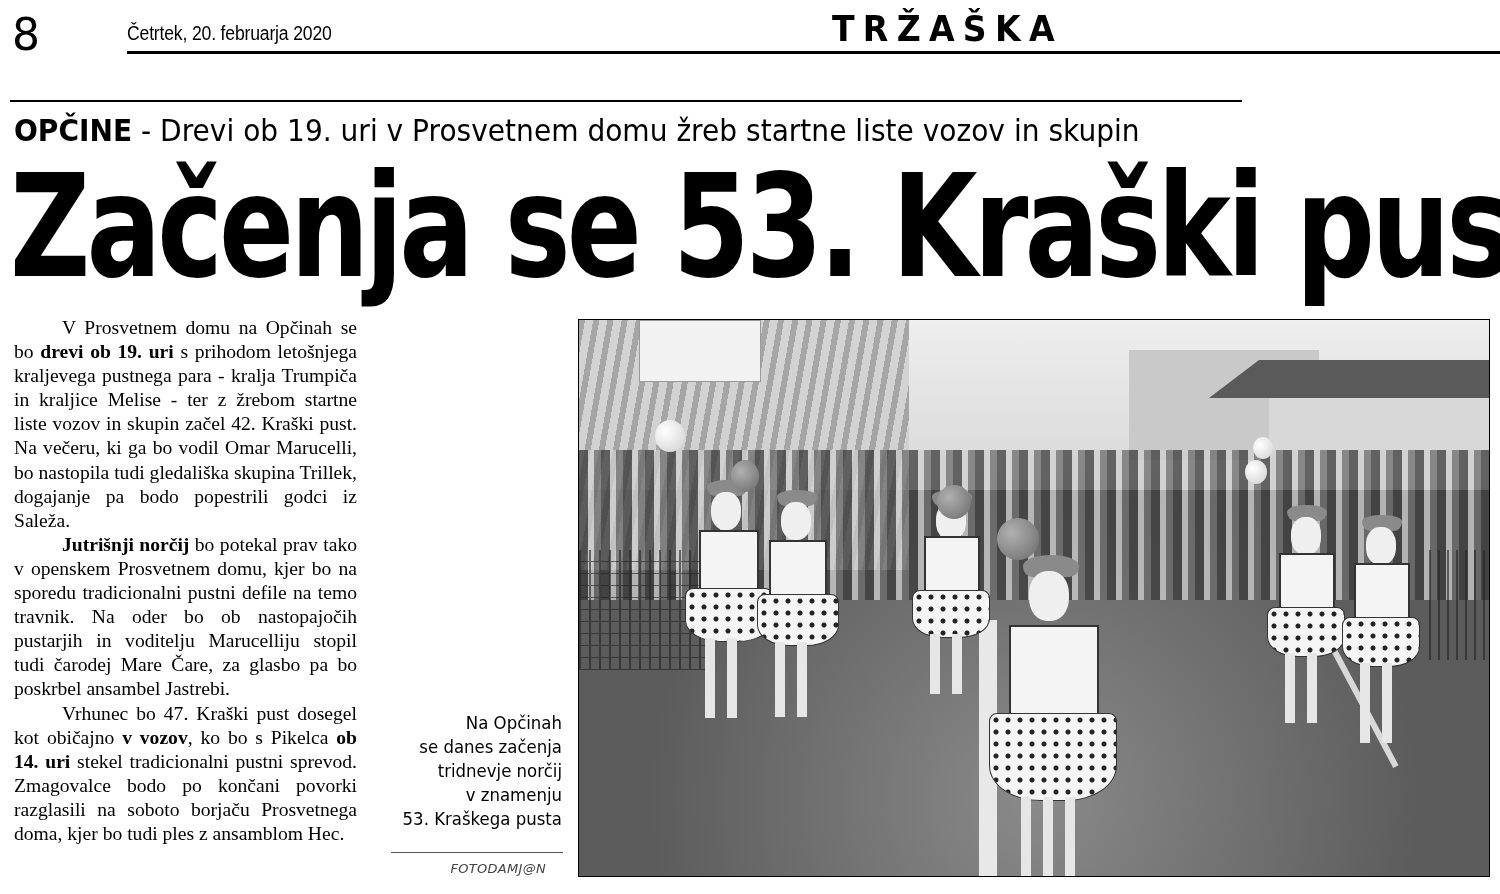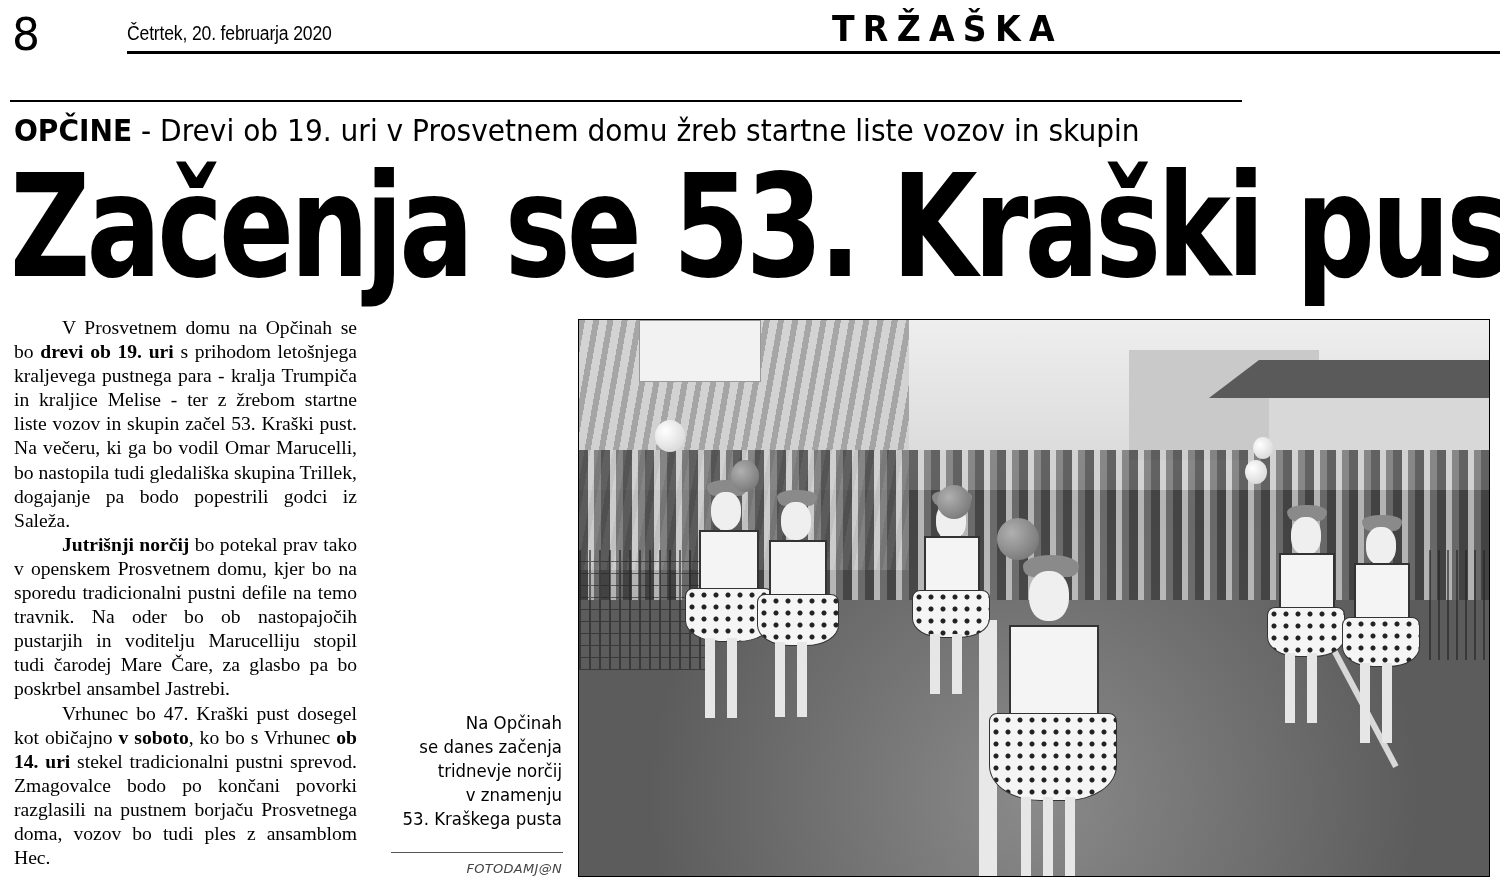--- a/index.html
+++ b/index.html
@@ -47,21 +47,21 @@
   .caption {
     position: absolute; left: 380px; top: 711px; width: 182px; text-align: right;
     font-size: 18px; line-height: 24px; font-family: "DejaVu Sans", sans-serif;
     transform: scaleX(0.92); transform-origin: right top;
   }
   .caption .caption-line { display: block; white-space: nowrap; }
   .caption-rule {
     position: absolute; left: 391px; top: 852px; width: 172px; height: 1px; background: #555;
   }
   .photo-credit {
-    position: absolute; left: 390px; top: 860px; width: 172px; text-align: right;
+    position: absolute; left: 374px; top: 860px; width: 172px; text-align: right;
     font-size: 13px; line-height: 18px; font-style: italic; color: #444;
     font-family: "DejaVu Sans", sans-serif; letter-spacing: 0.3px;
   }
   .photo {
     position: absolute; left: 578px; top: 319px; width: 910px; height: 556px;
     border: 1px solid #000; overflow: hidden; background: #b9b9b9;
   }
   .photo .sky { position:absolute; left:0; top:0; width:100%; height:170px;
     background: linear-gradient(#eeeeee, #d7d7d7); }
   .photo .road { position:absolute; left:0; top:170px; width:100%; height:386px;
@@ -102,23 +102,23 @@
 <div class="dateline">Četrtek, 20. februarja 2020</div>
 <div class="section-name">TRŽAŠKA</div>
 <div class="header-rule"></div>
 
 <div class="kicker-rule"></div>
 <div class="kicker"><span class="kicker-label">OPČINE</span><span> - Drevi ob 19. uri v Prosvetnem domu žreb startne liste vozov in skupin</span></div>
 
 <h1 class="headline" style="margin:0;">Začenja se 53. Kraški pust</h1>
 
 <div class="body-column" id="article-body">
-    <p><span>V Prosvetnem domu na Opčinah se bo </span><b>drevi ob 19. uri</b><span> s prihodom letoš­njega kraljevega pustnega para - kralja Trumpiča in kraljice Melise - ter z žrebom startne liste vozov in skupin začel 53. Kraški pust. Na večeru, ki ga bo vodil Omar Marucelli, bo nastopila tudi gle­dališka skupina Trillek, dogajanje pa bodo popestrili godci iz Saleža.</span></p>
+    <p><span>V Prosvetnem domu na Opčinah se bo </span><b>drevi ob 19. uri</b><span> s prihodom letoš­njega kraljevega pustnega para - kralja Trumpiča in kraljice Melise - ter z žrebom startne liste vozov in skupin začel 42. Kraški pust. Na večeru, ki ga bo vodil Omar Marucelli, bo nastopila tudi gle­dališka skupina Trillek, dogajanje pa bodo popestrili godci iz Saleža.</span></p>
     <p><b>Jutrišnji norčij</b><span> bo potekal prav tako v openskem Prosvetnem domu, kjer bo na sporedu tradicionalni pustni defile na temo travnik. Na oder bo ob nastopajočih pustarjih in voditelju Marucelliju stopil tudi čarodej Mare Čare, za glasbo pa bo poskrbel ansambel Jastrebi.</span></p>
-    <p><span>Vrhunec bo 47. Kraški pust dosegel kot običajno </span><b>v soboto</b><span>, ko bo s Vrhunec </span><b>ob 14. uri</b><span> stekel tradicionalni pustni sprevod. Zmagovalce bodo po končani povorki razglasili na pustnem borjaču Prosvetnega doma, vozov bo tudi ples z ansamblom Hec.</span></p>
+    <p><span>Vrhunec bo 47. Kraški pust dosegel kot običajno </span><b>v vozov</b><span>, ko bo s Pikelca </span><b>ob 14. uri</b><span> stekel tradicionalni pustni sprevod. Zmagovalce bodo po končani povorki razglasili na soboto borjaču Prosvetnega doma, kjer bo tudi ples z ansamblom Hec.</span></p>
   </div>
 
 <div class="photo" role="img">
   <div class="sky"></div>
   <div class="road"></div>
   <div class="trees-left"></div>
   <div class="building-left"></div>
   <div class="house-mid"></div>
   <div class="house-right"></div>
   <div class="roof-right"></div>

